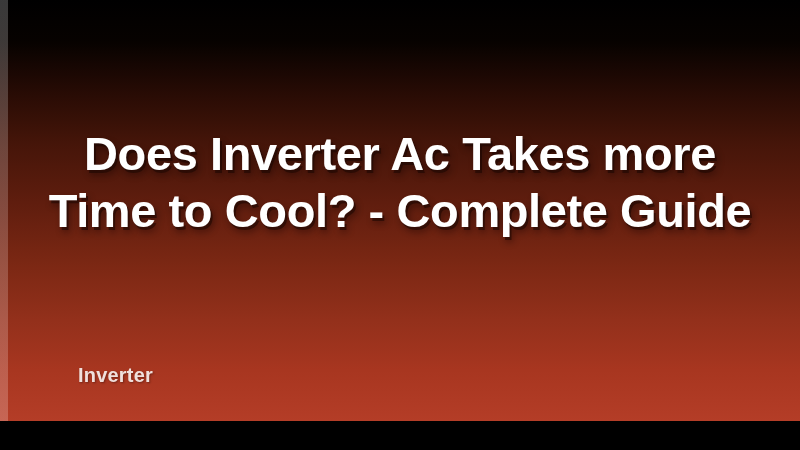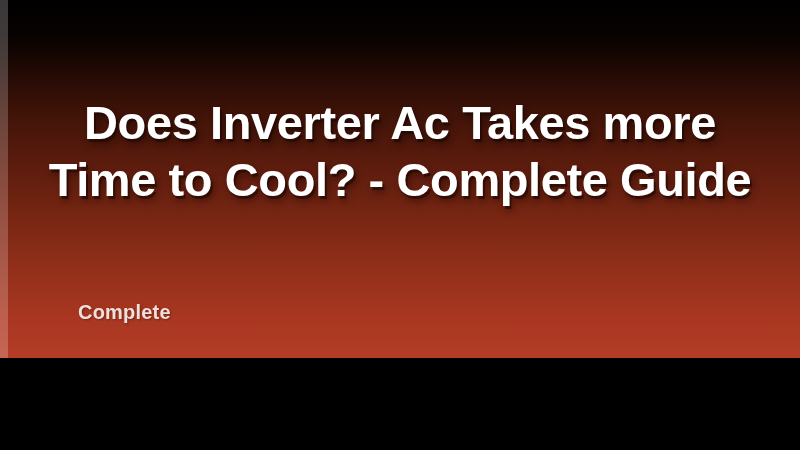--- a/index.html
+++ b/index.html
@@ -4,21 +4,21 @@
 <style>
   html, body {
     margin: 0;
     padding: 0;
     background: #000;
   }
 
   #card {
     position: relative;
     width: 800px;
-    height: 358px;
+    height: 421px;
     overflow: hidden;
     font-family: "Liberation Sans", sans-serif;
     
     background: linear-gradient(
       to bottom,
       #000000 0%,
       #070200 10%,
       #2a0c05 23%,
       #451509 34%,
       #5f1d0e 48%,
@@ -99,18 +99,18 @@
 
   <div id="left-strip"></div>
 
   <div id="content">
 
     <div id="title-wrap">
       <h1 id="title">Does Inverter Ac Takes more Time to Cool? - Complete Guide</h1>
     </div>
 
     <div id="brand-wrap">
-      <span id="brand">Complete</span>
+      <span id="brand">Inverter</span>
     </div>
 
   </div>
 
 </div>
 
 </body></html>

